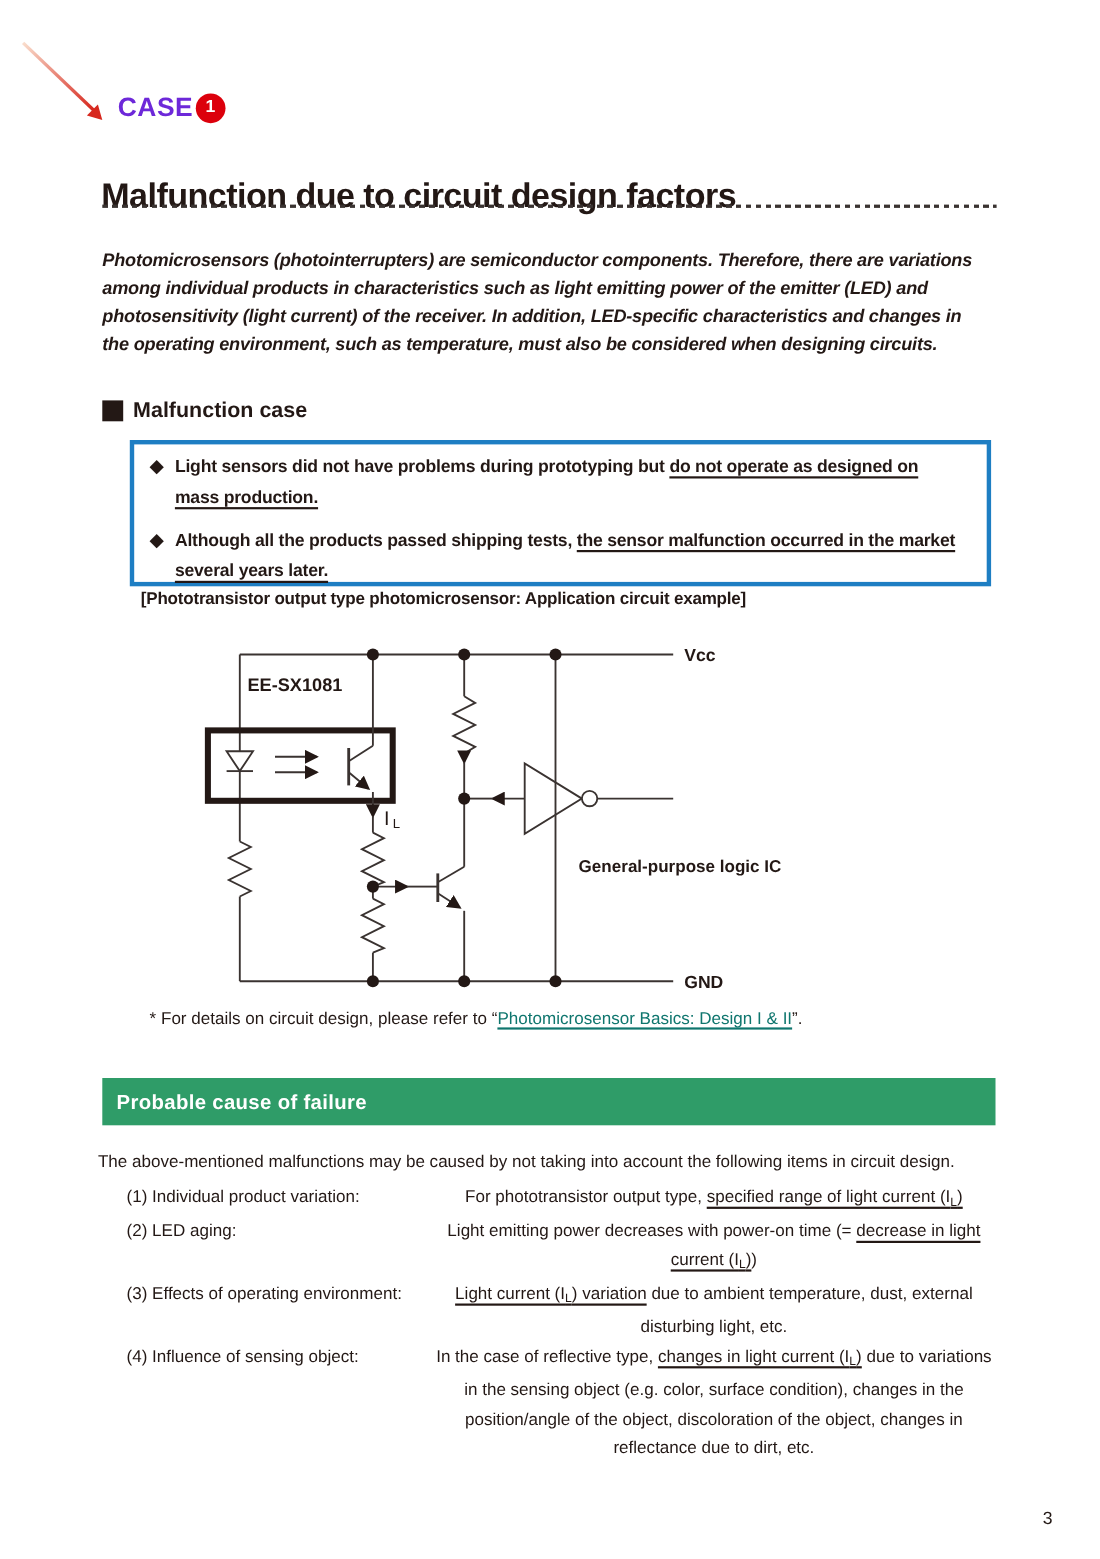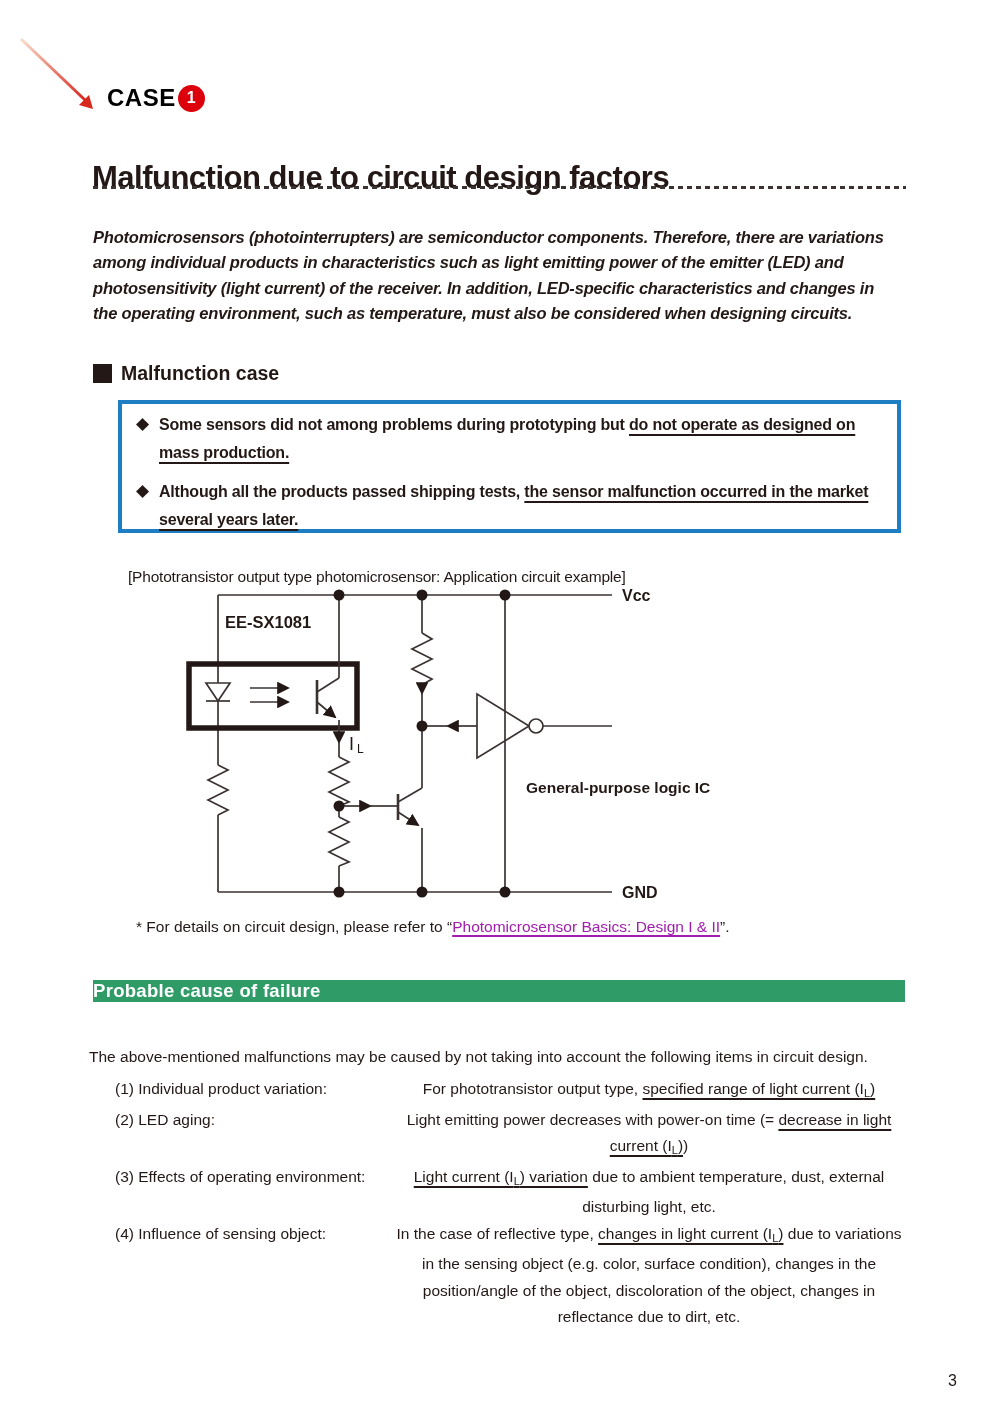--- a/index.html
+++ b/index.html
@@ -4,21 +4,21 @@
 <style>
   html,body{margin:0;padding:0;background:#fff;}
   .page{position:relative;width:1000px;height:1417px;background:#ffffff;
         font-family:"Liberation Sans","DejaVu Sans",sans-serif;color:#231815;overflow:hidden;}
 
   
   .corner{position:absolute;left:15px;top:30px;}
 
   
   .case-row{position:absolute;left:107px;top:84px;display:flex;align-items:center;}
-  .case-word{font-size:24px;font-weight:bold;color:#000000;letter-spacing:0.5px;}
+  .case-word{font-size:24px;font-weight:bold;color:#6d28d9;letter-spacing:0.5px;}
   .case-circle{width:27px;height:27px;border-radius:50%;background:#dc000c;color:#fff;
                font-size:16px;font-weight:bold;display:flex;align-items:center;justify-content:center;margin-left:2px;}
 
   .title{position:absolute;left:92px;top:139px;width:815px;font-size:31px;font-weight:bold;
          letter-spacing:-0.5px;white-space:nowrap;}
   .dash-rule{position:absolute;left:93px;top:186px;width:813px;height:3px;
              background:repeating-linear-gradient(90deg,#3a3331 0 5px,transparent 5px 9px);}
 
   .intro{position:absolute;left:93px;top:208px;width:797px;font-size:16.5px;font-weight:bold;
          line-height:25.5px;letter-spacing:-0.2px;font-style:italic;}
@@ -27,30 +27,30 @@
   .sq{width:19px;height:19px;background:#231815;margin-right:9px;}
 
   .bluebox{position:absolute;left:118px;top:400px;width:783px;height:133px;box-sizing:border-box;
            border:4px solid #1e7ec3;background:#fff;padding-top:7px;}
   .bullet{position:relative;padding-left:37px;padding-right:20px;font-size:16px;font-weight:bold;
           line-height:28px;letter-spacing:-0.2px;}
   .bullet + .bullet{margin-top:11px;}
   .diamond{position:absolute;left:14px;top:-1px;font-size:17px;}
   .u{text-decoration:underline;text-decoration-thickness:2px;text-underline-offset:4px;}
 
-  .circ-caption{position:absolute;left:128px;top:536px;font-size:15.5px;font-weight:normal;letter-spacing:-0.2px;margin-top:32px;}
+  .circ-caption{position:absolute;left:128px;top:536px;font-size:15.5px;font-weight:bold;letter-spacing:-0.2px;}
   .circuit{position:absolute;left:130px;top:580px;}
   .circuit text{font-family:"Liberation Sans","DejaVu Sans",sans-serif;fill:#231815;}
 
   .footnote{position:absolute;left:136px;top:918px;font-size:15.5px;}
-  .link{color:#a21caf;text-decoration:underline;text-decoration-thickness:1.5px;text-underline-offset:3px;cursor:pointer;}
-
-  .greenbar{position:absolute;left:93px;top:980px;width:812px;height:22px;background:#2f9c68;
+  .link{color:#0f766e;text-decoration:underline;text-decoration-thickness:1.5px;text-underline-offset:3px;cursor:pointer;}
+
+  .greenbar{position:absolute;left:93px;top:980px;width:812px;height:43px;background:#2f9c68;
             color:#fff;font-size:18.5px;font-weight:bold;display:flex;align-items:center;
-            box-sizing:border-box;letter-spacing:0.3px;}
+            padding-left:13px;box-sizing:border-box;letter-spacing:0.3px;}
 
   .failure-intro{position:absolute;left:89px;top:1028px;width:812px;font-size:15.5px;line-height:26px;}
 
   .items{position:absolute;left:115px;top:1076px;width:790px;font-size:15.5px;line-height:26.5px;}
   .row{display:flex;}
   .lab{width:280px;flex-shrink:0;}
   .desc{width:508px;text-align:center;}
   .items .u{text-decoration-thickness:1.5px;text-underline-offset:3.5px;}
   .sub{font-size:11px;vertical-align:-3px;}
 
@@ -93,21 +93,21 @@
   <p class="intro">Photomicrosensors (photointerrupters) are semiconductor components. Therefore, there are variations among individual products in characteristics such as light emitting power of the emitter (LED) and photosensitivity (light current) of the receiver. In addition, LED-specific characteristics and changes in the operating environment, such as temperature, must also be considered when designing circuits.</p>
 
   <div class="sec-head">
     <span class="sq"></span>
     <span>Malfunction case</span>
   </div>
 
   <div class="bluebox">
     <div class="bullet">
       <span class="diamond">◆</span>
-      <span>Some sensors did not among problems during prototyping but </span><span class="u">do not operate as designed on mass production.</span>
+      <span>Light sensors did not have problems during prototyping but </span><span class="u">do not operate as designed on mass production.</span>
     </div>
     <div class="bullet">
       <span class="diamond">◆</span>
       <span>Although all the products passed shipping tests, </span><span class="u">the sensor malfunction occurred in the market several years later.</span>
     </div>
   </div>
 
   <div class="circ-caption">[Phototransistor output type photomicrosensor: Application circuit example]</div>
 
   <svg class="circuit" width="620" height="330" viewBox="0 0 620 330">

